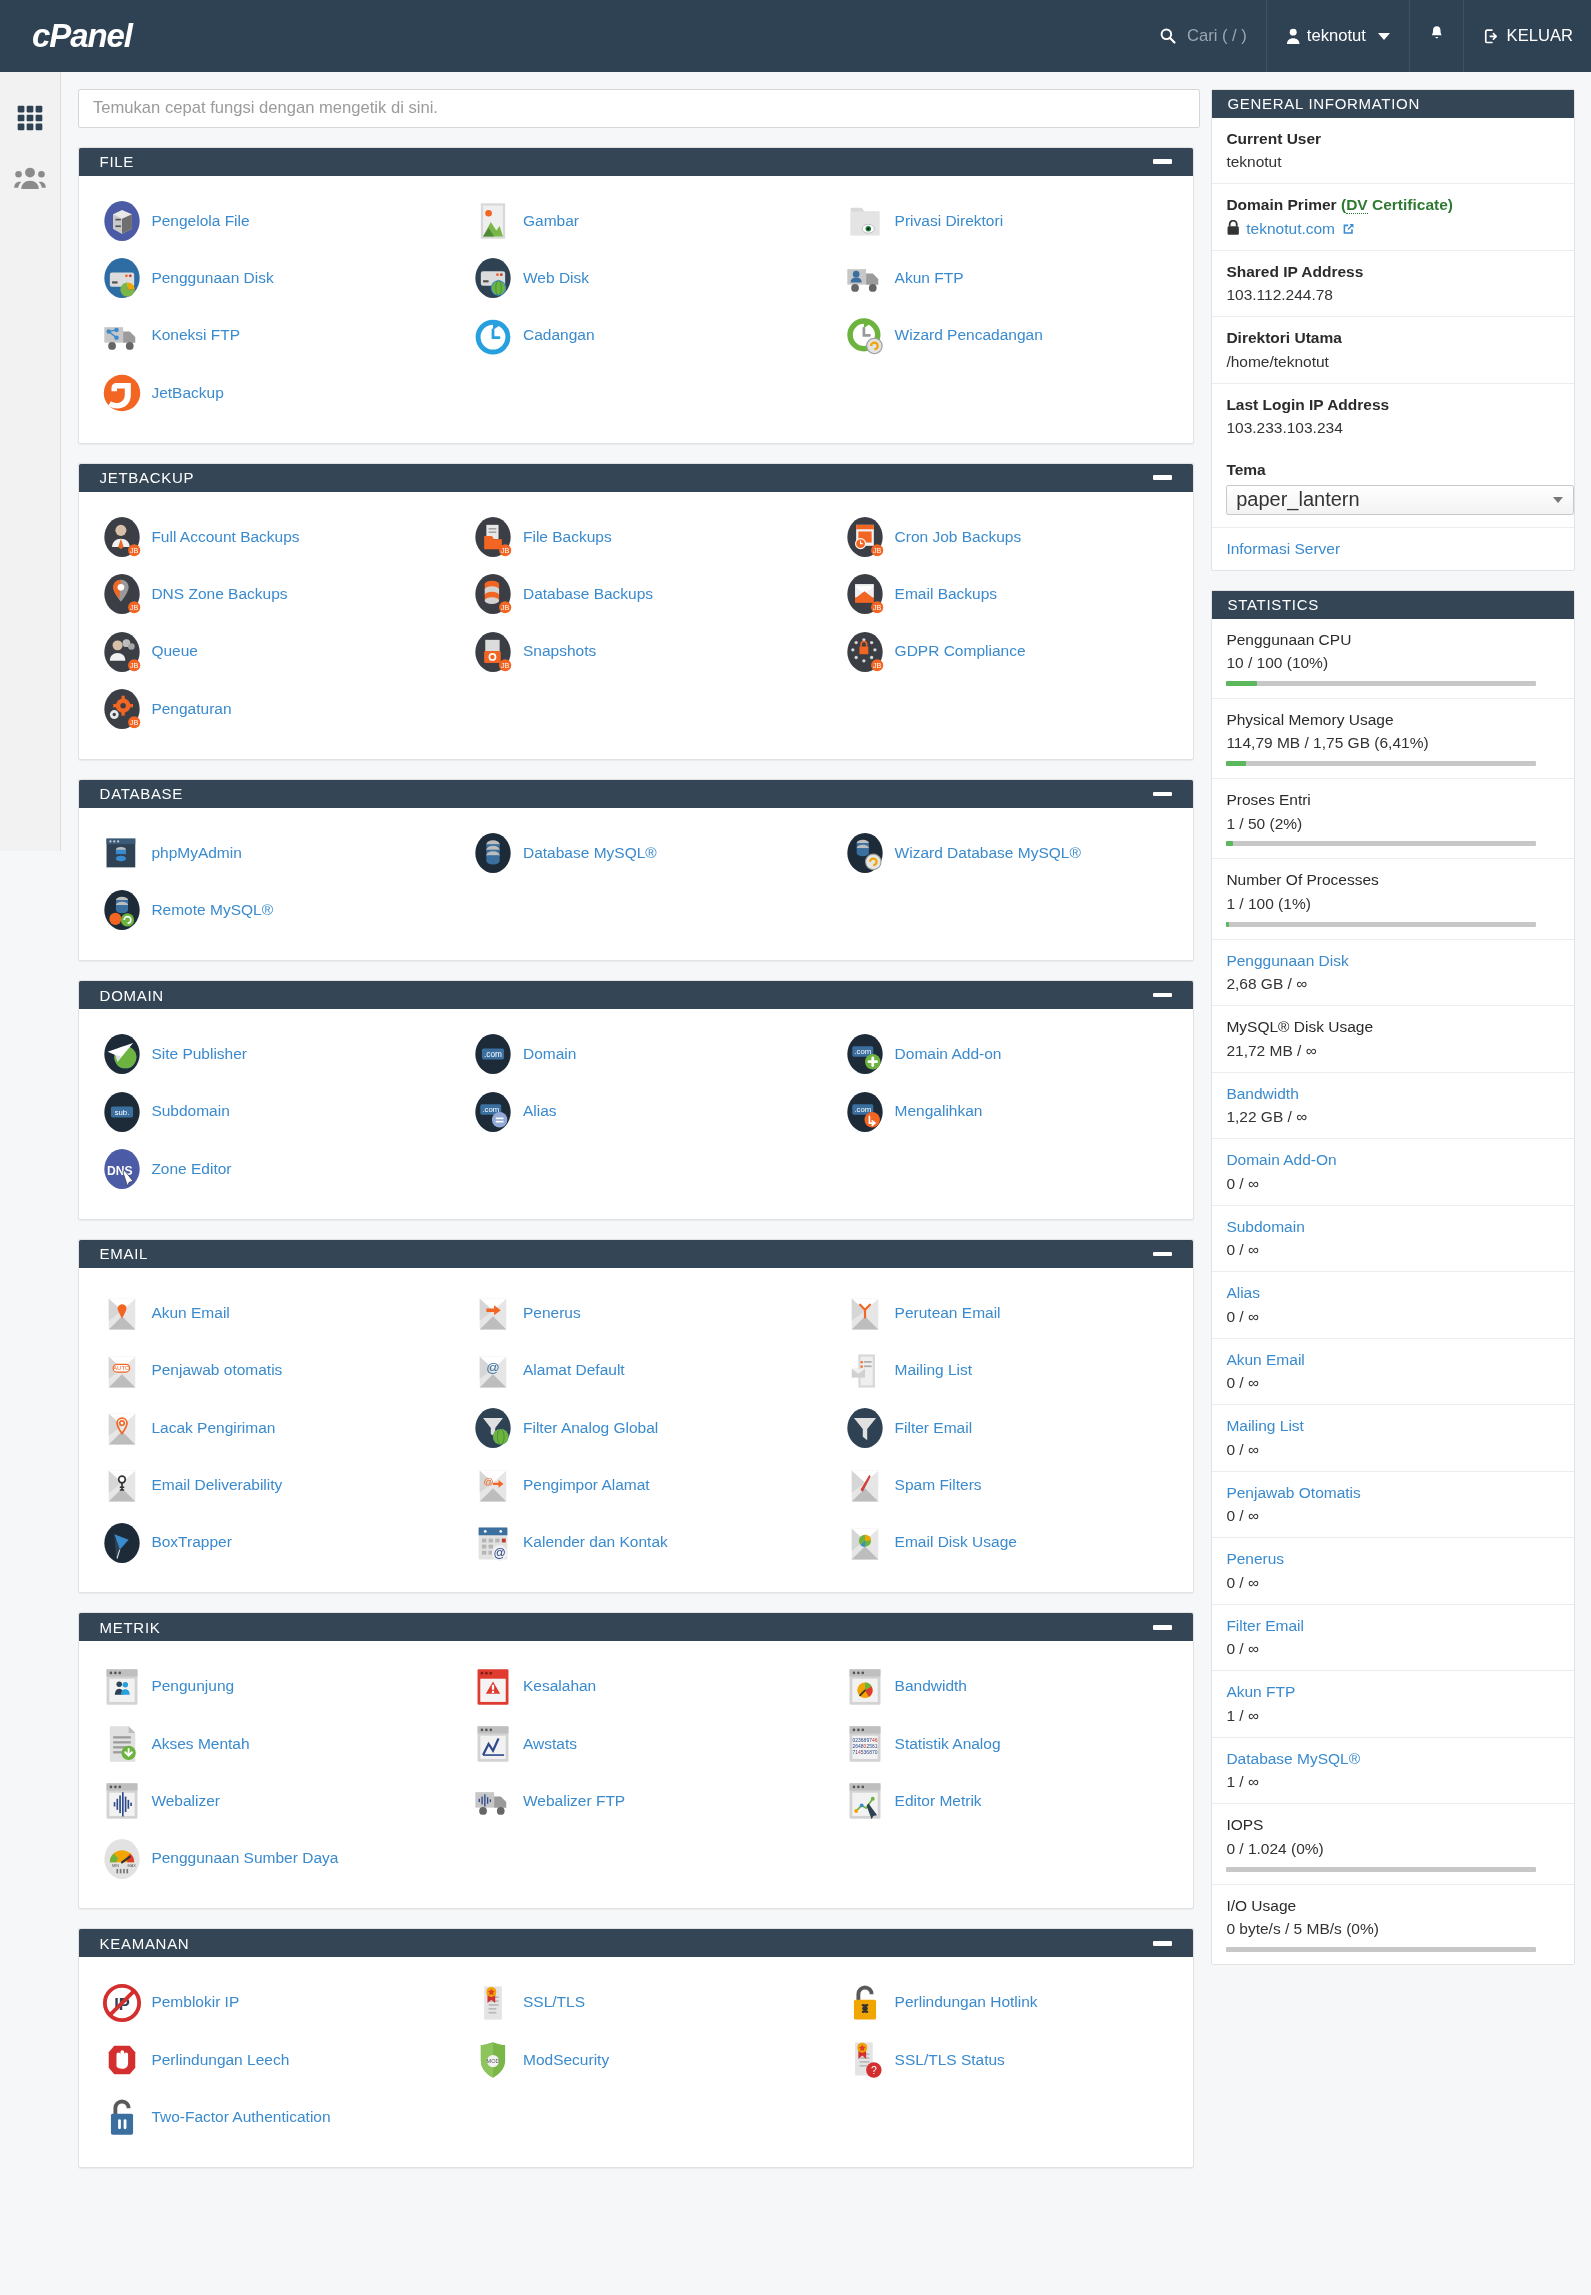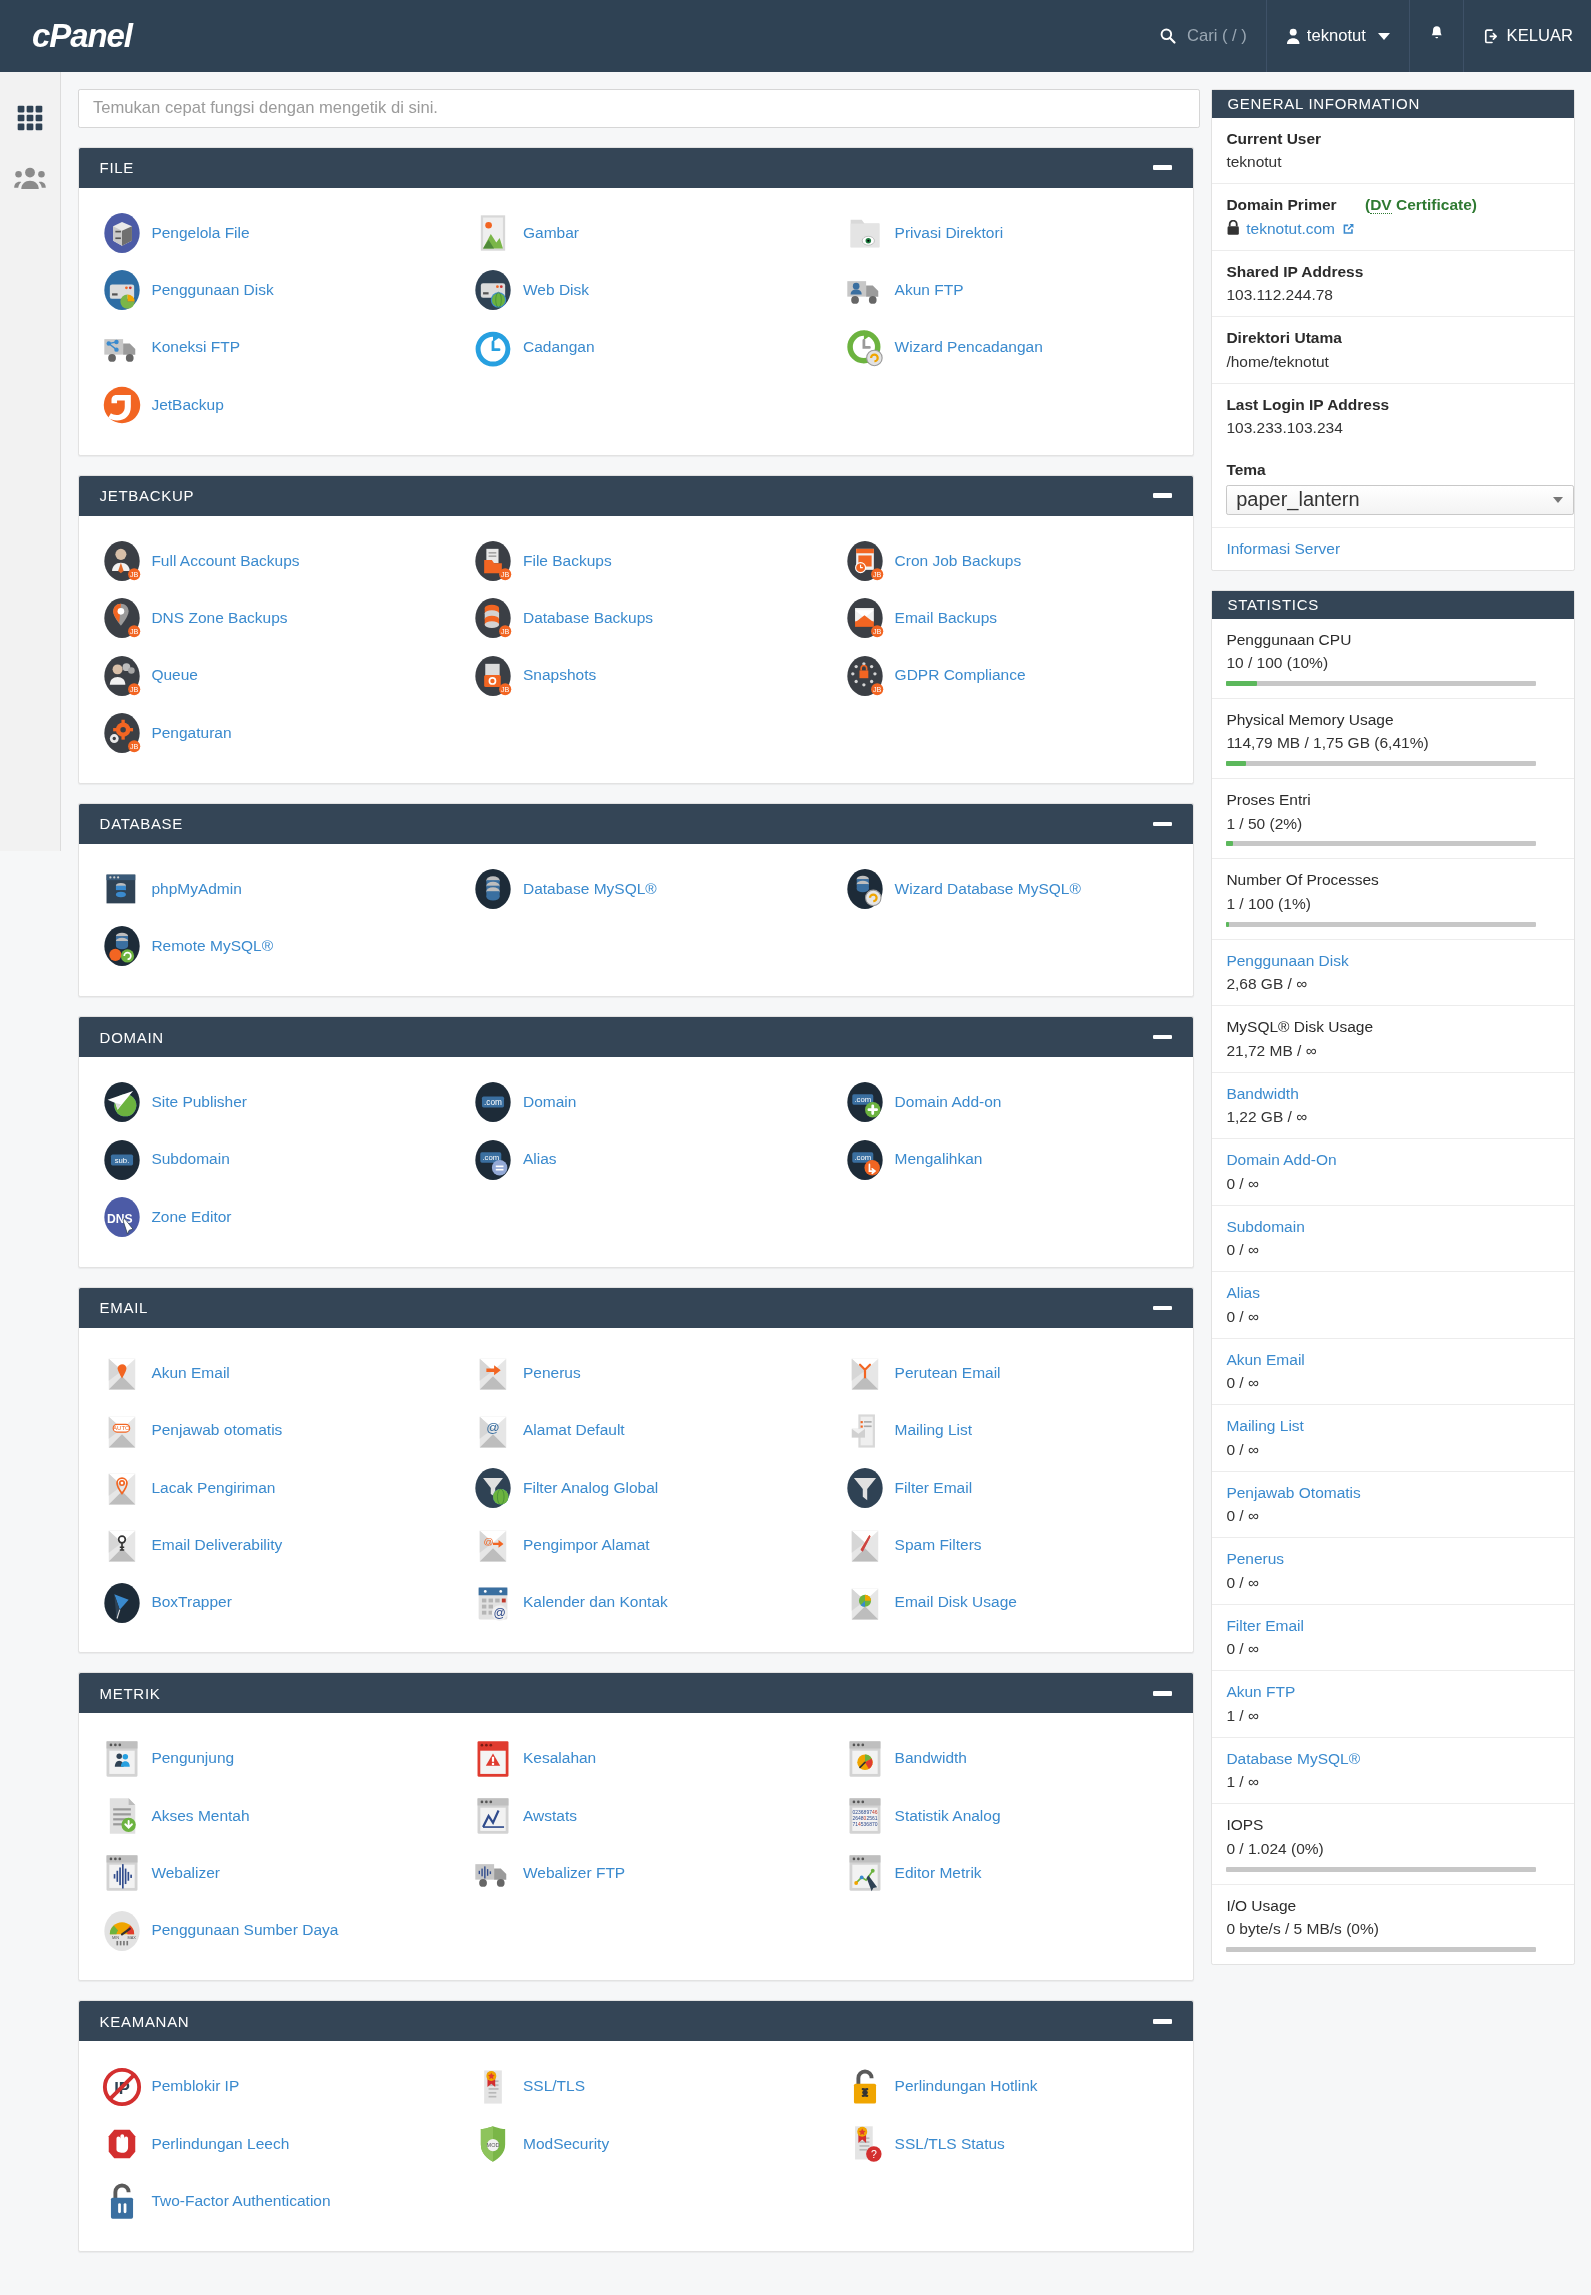--- a/index.html
+++ b/index.html
@@ -53,21 +53,21 @@
     display:flex; align-items:center; padding:0 14.4px; margin-bottom:19px;
   }
   .searchbox .ph { color:#9b9b9b; font-size:16.6px; }
 
   
   .panel {
     background:#fff; border:0.6px solid #e2e2e2; border-radius:2.2px;
     margin-bottom:19px; box-shadow:0 0.6px 1.1px rgba(0,0,0,.05);
   }
   .panel-head {
-    background:#344556; color:#fff; height:40px; display:flex; align-items:center;
+    background:#344556; color:#fff; height:28px; display:flex; align-items:center;
     padding:0 21px; border-radius:1.7px 1.7px 0 0;
   }
   .panel-title { font-size:15px; letter-spacing:0.7px; font-weight:400; }
   .panel-collapse {
     margin-left:auto; width:19px; height:4.4px; background:#fff; border-radius:1.1px;
     cursor:pointer;
   }
   .panel-body { padding:16.6px 0 21px 0; display:flex; flex-wrap:wrap; }
   .tool {
     width:33.333%; display:flex; align-items:center; padding:7.7px 0 7.7px 22px;
@@ -81,21 +81,21 @@
   .rpanel { background:#fff; border:0.6px solid #e2e2e2; border-radius:2.2px; margin-bottom:19px; }
   .rpanel-head { background:#344556; color:#fff; height:28px; display:flex; align-items:center; padding:0 15.5px; }
   .rpanel-head .t { font-size:15px; letter-spacing:0.7px; }
   .rrow { padding:12px 14.4px 12px 14.4px; border-bottom:0.6px solid #ececec; }
   .rrow:last-child { border-bottom:none; }
   .rlabel { font-size:15.5px; font-weight:bold; color:#2b2b2b; margin-bottom:5.5px; }
   .rlabel.link { color:#3a8ace; font-weight:normal; }
   .rlabel.plain { font-weight:normal; color:#2b2b2b; }
   .rvalue { font-size:15.5px; color:#333; }
   .rvalue.link { color:#3a8ace; }
-  .green { color:#2f7a32;margin-left:24px; }
+  .green { color:#2f7a32; }
   .meter { height:5px; background:#c7c7c7; border-radius:1.1px; margin-top:8.8px; width:310px; }
   .meter > i { display:block; height:100%; background:#5cb85c; border-radius:1.1px; }
   .theme-select {
     margin-top:4.4px; width:348px; height:30px; border:0.6px solid #c8c8c8; border-radius:2.2px;
     background:linear-gradient(#fff,#f3f3f3); display:flex; align-items:center;
     padding:0 8.8px; font-size:20px; color:#333; position:relative;
   }
   .theme-select .ar {
     position:absolute; right:10px; width:0;height:0;
     border-left:5.5px solid transparent;border-right:5.5px solid transparent;border-top:6.6px solid #777;

